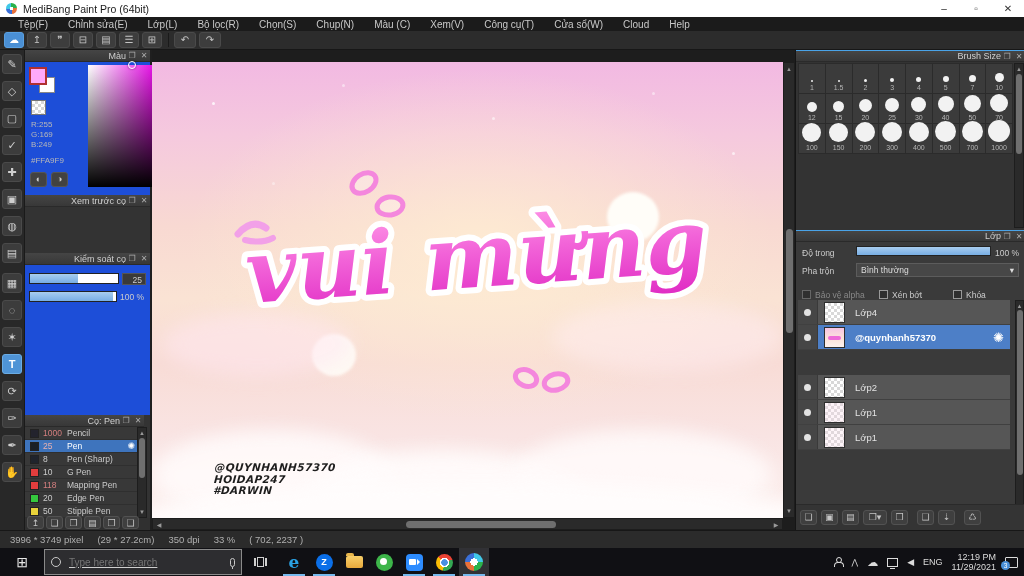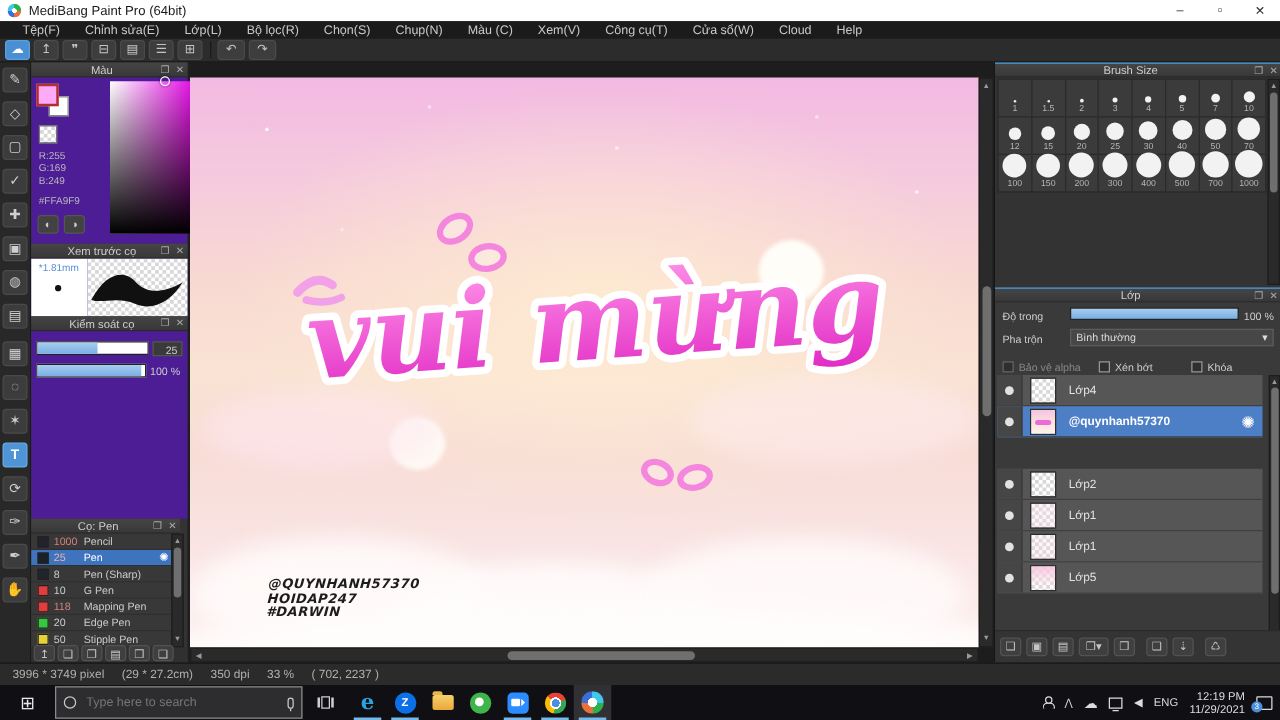--- a/index.html
+++ b/index.html
@@ -31,23 +31,23 @@
 
   
   .toolcol{left:0;top:50px;width:25px;height:480px;background:#282828;border-right:1px solid #1a1a1a;}
   .tool{position:absolute;left:2px;width:20px;height:20px;background:#3c3c3c;border:1px solid #4a4a4a;
         border-radius:3px;color:#cfcfcf;font-size:11px;line-height:18px;text-align:center;}
   .tool.active{background:#4f94d6;border-color:#6aace4;color:#fff;font-weight:bold;}
 
   
   .panel-h{position:absolute;height:12px;background:linear-gradient(#454545,#383838);color:#cfcfcf;
            font-size:9px;display:flex;align-items:center;border-bottom:1px solid #2a2a2a;}
-  .panel-h .pt{flex:1;text-align:center;}
+  .panel-h .pt{flex:1;text-align:right;}
   .phicon{width:12px;color:#aaa;font-size:8px;text-align:center;}
-  .panel-body{position:absolute;background:#4c1d95;}
+  .panel-body{position:absolute;background:#1d4ed8;}
   .checker-s{background-image:conic-gradient(#d8d8d8 25%,#fff 0 50%,#d8d8d8 0 75%,#fff 0);background-size:6px 6px;}
   .svsq{left:63px;top:3px;width:70px;height:122px;
         background:linear-gradient(180deg,rgba(0,0,0,0) 0%,#000 100%),linear-gradient(90deg,#fff 0%,#e400e4 100%);}
   .svdot{position:absolute;left:40px;top:-4px;width:8px;height:8px;border:1.5px solid #fff;border-radius:50%;
          box-shadow:0 0 2px rgba(0,0,0,.6);}
   .huebar{left:136px;top:3px;width:10px;height:122px;
           background:linear-gradient(180deg,#f00 0%,#f0f 14%,#8000ff 28%,#00f 40%,#0ff 54%,#0f0 68%,#ff0 84%,#f00 100%);}
   .huedot{position:absolute;left:0px;top:14px;width:8px;height:8px;border:1.5px solid #fff;border-radius:50%;}
   .rgbtxt{color:#b8b8b8;font-size:8px;line-height:10px;}
   .palbtn{position:absolute;width:17px;height:15px;background:#424242;border:1px solid #555;border-radius:3px;
@@ -113,21 +113,21 @@
   
   .statusbar{left:0;top:530px;width:1024px;height:18px;background:#2b2b2b;border-top:1px solid #171717;
              color:#b0b0b0;font-size:9.5px;display:flex;align-items:center;padding-left:10px;gap:14px;}
 
   
   .taskbar{left:0;top:548px;width:1024px;height:28px;background:#101014;display:flex;align-items:center;color:#e8e8e8;}
   .startbtn{width:44px;height:28px;display:flex;align-items:center;justify-content:center;font-size:14px;color:#e8e8e8;}
   .searchbox{width:198px;height:26px;background:#2d2d30;border:1px solid #8a8a8a;display:flex;align-items:center;
              padding:0 6px;gap:6px;}
   .searchbox input{flex:1;background:transparent;border:none;outline:none;color:#cfcfcf;font-size:10px;
-                   font-family:"Liberation Sans",sans-serif;width:120px;}
+                   font-family:"Liberation Sans",sans-serif;width:120px;text-decoration:underline;}
   .ringicon{width:10px;height:10px;border:1.5px solid #c9c9c9;border-radius:50%;flex:none;}
   .micicon{width:5px;height:9px;border:1px solid #c9c9c9;border-radius:3px;flex:none;position:relative;}
   .micicon:after{content:"";position:absolute;left:1px;bottom:-3px;width:1px;height:2px;background:#c9c9c9;}
   .tvicon{width:13px;height:11px;position:relative;margin:0 12px;}
   .tvicon i{position:absolute;top:1px;width:2px;height:8px;background:#cfcfcf;}
   .tvicon b{position:absolute;left:3px;top:0;width:7px;height:10px;border:1px solid #cfcfcf;}
   .appslot{width:30px;height:28px;display:flex;align-items:center;justify-content:center;position:relative;}
   .appslot.running:after{content:"";position:absolute;left:4px;bottom:0;width:22px;height:2px;background:#76b9ed;}
   .appslot.activeapp{background:rgba(255,255,255,.14);}
   .edge-e{color:#2aa2e4;font-weight:bold;font-size:17px;font-family:"DejaVu Serif",serif;}
@@ -254,33 +254,20 @@
         <span class="huedot"></span>
       </div>
     </div>
 
     <div class="panel-h" style="left:0;top:145px;width:125px">
       <span class="phicon"></span>
       <span class="pt">Xem trước cọ</span>
       <span class="phicon">❐</span>
       <span class="phicon">✕</span>
     </div>
-    <div class="panel-body" style="left:0;top:157px;width:125px;height:46px">
-      <div class="abs" style="left:0;top:0;width:45px;height:46px;background:#fff">
-        <span class="pvlbl">
-          <i style="font-style:normal">*</i><span>1.81mm</span>
-        </span>
-        <span class="pvdot"></span>
-      </div>
-      <div class="abs checker-s" style="left:45px;top:0;width:80px;height:46px">
-        <svg width="80" height="46" viewBox="0 0 80 46">
-          <path d="M3,33 C15,10 30,9 38,18 C46,27 58,29 76,19 C66,35 52,42 38,36 C24,30 12,36 3,33 Z" fill="#101010"></path>
-        </svg>
-      </div>
-    </div>
 
     <div class="panel-h" style="left:0;top:203px;width:125px">
       <span class="phicon"></span>
       <span class="pt">Kiểm soát cọ</span>
       <span class="phicon">❐</span>
       <span class="phicon">✕</span>
     </div>
     <div class="panel-body" style="left:0;top:215px;width:125px;height:150px">
       <div class="sldtrack" style="left:4px;top:8px;width:90px">
         <div class="sldfill" style="width:55%"></div>
@@ -592,29 +579,20 @@
       </div>
       <div class="lrow" style="top:183px">
         <span class="lvis">
             <i></i>
           </span>
         <span class="lthumb checker-s">
           <span class="abs" style="left:0;top:0;width:100%;height:100%;background:rgba(250,214,232,.25)"></span>
         </span>
         <span class="lname">Lớp1</span>
       </div>
-      <div class="lrow" style="top:208px">
-        <span class="lvis">
-            <i></i>
-          </span>
-        <span class="lthumb checker-s">
-          <span class="abs" style="left:0;top:0;width:100%;height:100%;background:linear-gradient(180deg,rgba(248,198,222,.95),rgba(250,220,232,.45) 60%,rgba(255,255,255,0))"></span>
-        </span>
-        <span class="lname">Lớp5</span>
-      </div>
 
       <div class="abs sbar" style="left:219px;top:58px;width:9px;height:218px">
         <span class="sarrow" style="top:1px">▲</span>
         <span class="sarrow" style="bottom:1px">▼</span>
         <span class="sthumb" style="left:1px;top:9px;width:6px;height:165px"></span>
       </div>
 
       <div class="abs" style="left:0;top:262px;width:229px;height:26px;background:#343434;border-top:1px solid #2a2a2a">
         <span class="dock-btn" style="left:4px;top:5px">❏</span>
         <span class="dock-btn" style="left:25px;top:5px">▣</span>

